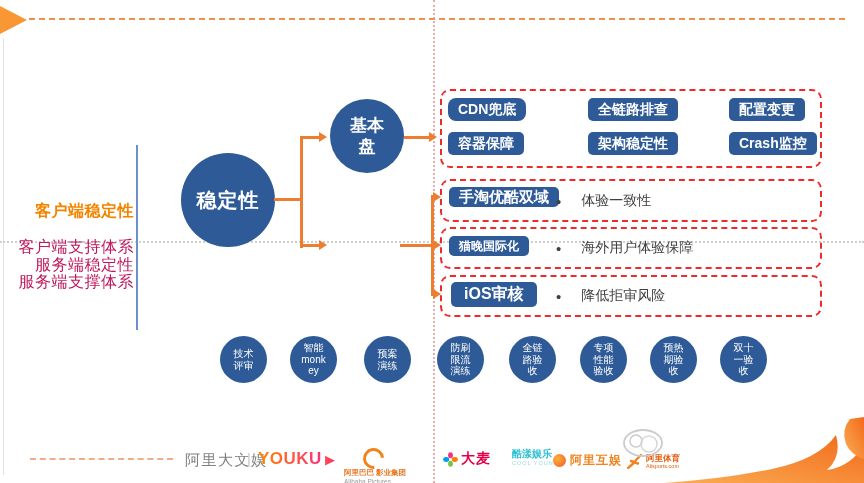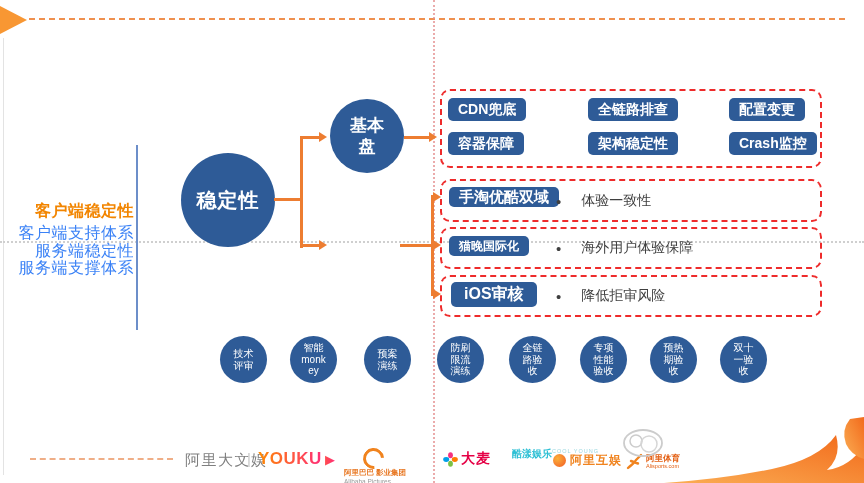--- a/index.html
+++ b/index.html
@@ -11,22 +11,22 @@
   .corner-tri{position:absolute;left:0;top:6px;width:0;height:0;
     border-top:14px solid transparent;border-bottom:14px solid transparent;
     border-left:27px solid #F89733;}
   .top-dash{position:absolute;left:29px;top:18px;width:816px;border-top:2px dashed #ED7D31;opacity:.85;}
   .vline-edge{position:absolute;left:3px;top:38px;width:1px;height:437px;background:#E3E3E3;}
   .hdot{position:absolute;left:0;top:241px;width:864px;border-top:2px dotted #CFCFCF;}
   .vdot{position:absolute;left:433px;top:0;height:483px;border-left:2px dotted #E59090;opacity:.75;}
   .vline-blue{position:absolute;left:136px;top:145px;width:2px;height:185px;background:#6C8EC9;}
   
   .left-panel{position:absolute;left:4px;top:201px;width:130px;text-align:right;}
-  .left-panel .head{font-size:16px;font-weight:bold;color:#F28500;margin-bottom:2px;letter-spacing:.5px;}
-  .left-panel .item{font-size:16px;color:#3b82f6;line-height:17.5px;letter-spacing:.5px;}
+  .left-panel .head{font-size:16px;font-weight:bold;color:#F28500;margin-bottom:16px;letter-spacing:.5px;}
+  .left-panel .item{font-size:16px;color:#be185d;line-height:17.5px;letter-spacing:.5px;}
   
   .bigc{position:absolute;border-radius:50%;background:#2E5B97;color:#fff;
     display:flex;align-items:center;justify-content:center;text-align:center;
     white-space:pre-line;font-weight:bold;}
   #c-root{left:181px;top:153px;width:94px;height:94px;font-size:20px;letter-spacing:1px;}
   #c-base{left:330px;top:99px;width:74px;height:74px;font-size:17px;line-height:1.25;}
   #c-chal{left:330px;top:210px;width:72px;height:72px;font-size:18px;letter-spacing:1px;}
   
   .cl{position:absolute;background:#ED7D31;}
   .ah{position:absolute;width:0;height:0;border-top:5px solid transparent;
@@ -58,21 +58,21 @@
   .yk-arrow{font-size:13px;margin-left:3px;background:linear-gradient(90deg,#FF4D4D,#FF2D78);
     -webkit-background-clip:text;background-clip:text;color:transparent;}
   .b-pict{left:344px;top:448px;flex-direction:column;}
   .pict-c{width:15px;height:15px;border:3px solid #F0831E;border-radius:50%;border-right-color:transparent;
     transform:rotate(40deg);margin-right:4px;}
   .pict-txt{display:flex;flex-direction:column;line-height:1.15;}
   .pict-cn{font-size:7.5px;color:#E87722;font-weight:bold;white-space:nowrap;}
   .pict-en{font-size:6.5px;color:#9A9A9A;white-space:nowrap;}
   .b-damai{left:443px;top:450px;}
   .damai-txt{font-size:14px;font-weight:bold;color:#E50045;margin-left:3px;letter-spacing:1px;}
-  .b-kuyang{left:512px;top:448px;align-items:flex-start;line-height:1.2;}
+  .b-kuyang{left:512px;top:448px;flex-direction:column;align-items:flex-start;line-height:1.2;}
   .ky-cn{font-size:10px;font-weight:bold;color:#2BBFD4;white-space:nowrap;}
   .ky-en{font-size:5.5px;color:#9BD7DF;letter-spacing:1px;}
   .b-huyu{left:553px;top:452px;}
   .huyu-dot{width:13px;height:13px;border-radius:50%;background:radial-gradient(circle at 35% 35%,#FBB03B,#F15A24);margin-right:4px;}
   .huyu-txt{font-size:12px;font-weight:bold;color:#F0831E;letter-spacing:1px;white-space:nowrap;}
   .b-sports{left:626px;top:452px;z-index:3;}
   .sports-txt{display:flex;flex-direction:column;line-height:1.2;margin-left:2px;}
   .sp-cn{font-size:8.5px;font-weight:bold;color:#E35E11;white-space:nowrap;}
   .sp-en{font-size:5.5px;color:#E35E11;white-space:nowrap;}
   .wm-icon{position:absolute;left:622px;top:428px;z-index:3;}
@@ -115,21 +115,21 @@
   <div class="cl" style="left:431px;top:195px;width:3px;height:101px;"></div>
   <div class="ah" style="left:433px;top:192px;"></div>
   <div class="ah" style="left:433px;top:240px;"></div>
   <div class="ah" style="left:433px;top:289px;"></div>
 
   <div id="rbox1" class="rbox"></div>
   <div id="rbox2" class="rbox"></div>
   <div id="rbox3" class="rbox"></div>
   <div id="rbox4" class="rbox"></div>
 
-  <div class="pill" style="left:448px;top:98px;">CDN兜底</div>
+  <div class="pill" style="left:448px;top:98px;border-radius:8px;">CDN兜底</div>
   <div class="pill" style="left:588px;top:98px;">全链路排查</div>
   <div class="pill" style="left:729px;top:98px;">配置变更</div>
   <div class="pill" style="left:448px;top:132px;">容器保障</div>
   <div class="pill" style="left:588px;top:132px;">架构稳定性</div>
   <div class="pill" style="left:729px;top:132px;">Crash监控</div>
 
   <div class="pill" style="left:449px;top:187px;height:20px;font-size:15px;">手淘优酷双域</div>
   <div class="brow" style="left:556px;top:192px;">
     <span class="bdot">•</span>
     <span>体验一致性</span>

